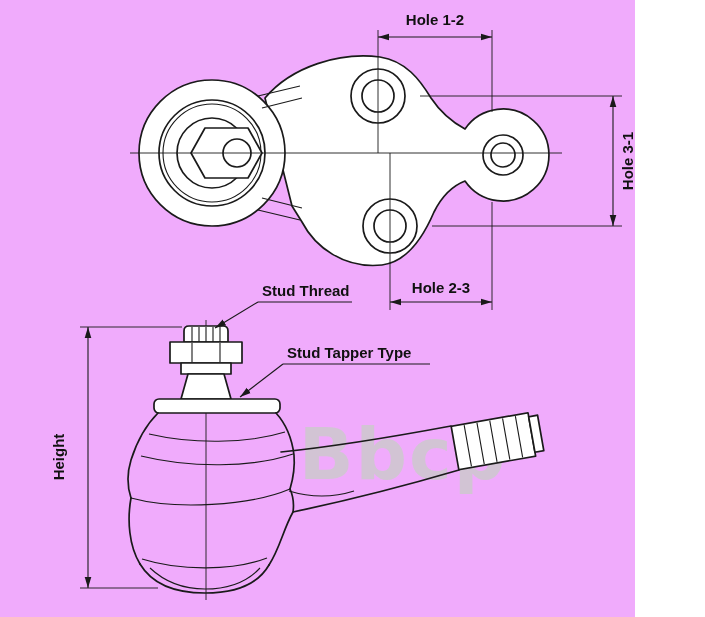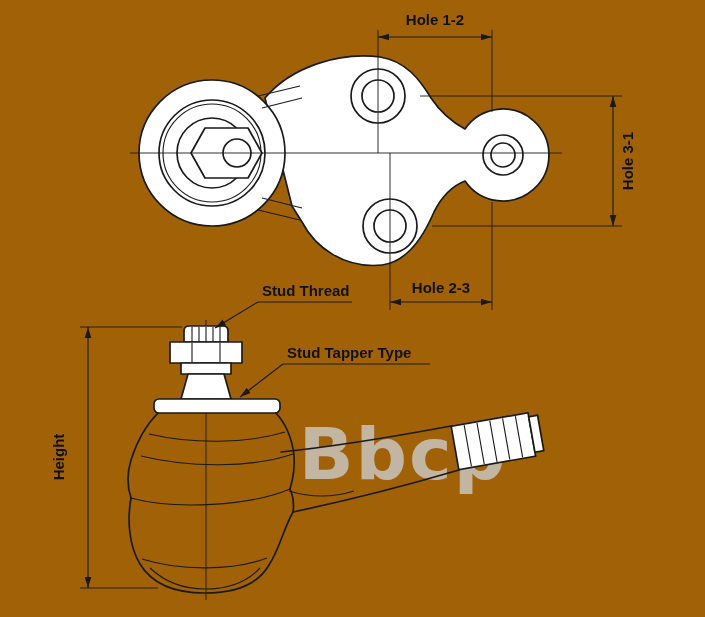--- a/index.html
+++ b/index.html
@@ -1,18 +1,18 @@
 <!DOCTYPE html>
 <html><head>
 <meta charset="utf-8">
 <style>
   html, body { margin: 0; padding: 0; background: #ffffff; }
   .canvas {
-    width: 705px; height: 617px;
-    background: #a16207;
+    width: 635px; height: 617px;
+    background: #f0abfc;
     position: relative;
     font-family: "Liberation Sans", sans-serif;
     overflow: hidden;
   }
   svg { display: block; }
   .outline { fill: #ffffff; stroke: #1a1a1a; stroke-width: 1.7; stroke-linejoin: round; }
   .stroke  { fill: none;    stroke: #1a1a1a; stroke-width: 1.7; stroke-linecap: round; }
   .thin    { fill: none;    stroke: #1a1a1a; stroke-width: 1.1; }
   .center  { fill: none;    stroke: #1a1a1a; stroke-width: 0.9; }
   .dim     { fill: none;    stroke: #1a1a1a; stroke-width: 1.1; }

